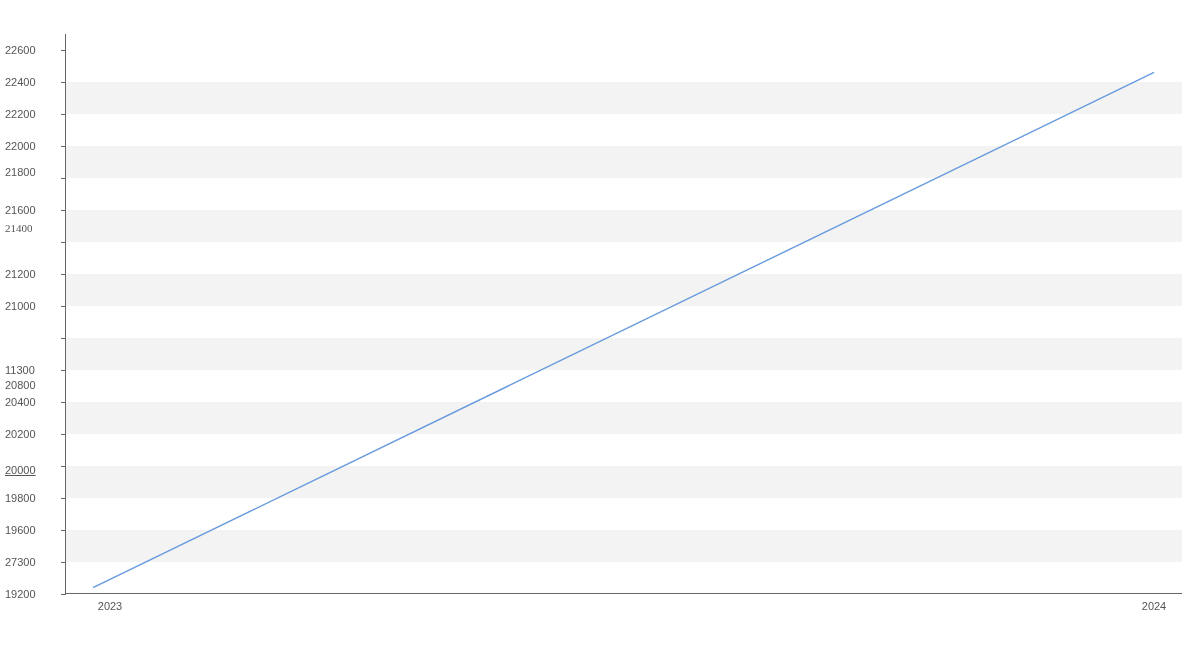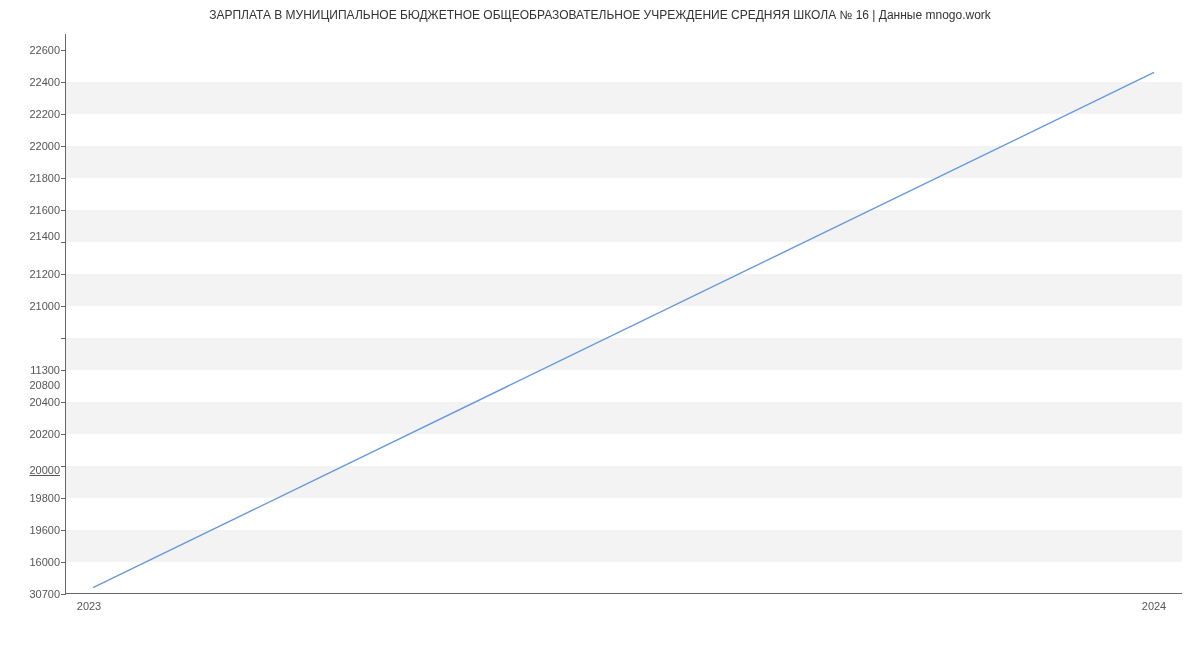--- a/index.html
+++ b/index.html
@@ -43,21 +43,21 @@
     .grid-band {
       position: absolute;
       left: 0;
       width: 100%;
       background: #f3f3f3;
     }
     .y-tick-label {
       position: absolute;
       right: 1140px;
       width: 55px;
-      text-align: right;
+      text-align: left;
       font-size: 11px;
       color: #555555;
       transform: translateY(-50%);
     }
     .x-tick-label {
       position: absolute;
       top: 600px;
       font-size: 11px;
       color: #555555;
       transform: translateX(-50%);
@@ -75,21 +75,20 @@
       left: -5px;
       width: 5px;
       height: 1px;
       background: #666666;
     }
   </style>
 </head>
 <body>
 
 <div class="chart-container">
-  <div class="chart-title">ЗАРПЛАТА В МУНИЦИПАЛЬНОЕ БЮДЖЕТНОЕ ОБЩЕОБРАЗОВАТЕЛЬНОЕ УЧРЕЖДЕНИЕ СРЕДНЯЯ ШКОЛА № 16 | Данные mnogo.work</div>
 
   <div class="plot-area">
 
   <div class="grid-band" style="top: 496px; height: 32px;"></div>
       <div class="grid-band" style="top: 432px; height: 32px;"></div>
       <div class="grid-band" style="top: 368px; height: 32px;"></div>
       <div class="grid-band" style="top: 304px; height: 32px;"></div>
       <div class="grid-band" style="top: 240px; height: 32px;"></div>
       <div class="grid-band" style="top: 176px; height: 32px;"></div>
       <div class="grid-band" style="top: 112px; height: 32px;"></div>
@@ -111,33 +110,33 @@
       <div class="y-tick-mark" style="top: 111.5px;"></div>
       <div class="y-tick-mark" style="top: 79.5px;"></div>
       <div class="y-tick-mark" style="top: 47.5px;"></div>
       <div class="y-tick-mark" style="top: 15.5px;"></div>
     </div>
 
   <svg class="data-line" viewBox="0 0 1117 560" preserveAspectRatio="none">
     <polyline id="series-line" fill="none" stroke-width="1.4" points="28,553.6 1089,38.39999999999998" stroke="#6699dd"></polyline>
   </svg>
 
-<div class="y-tick-label" style="top: 594px;">30700</div>
-    <div class="y-tick-label" style="top: 562px;">16000</div>
+<div class="y-tick-label" style="top: 594px;">19200</div>
+    <div class="y-tick-label" style="top: 562px;">27300</div>
     <div class="y-tick-label" style="top: 530px;">19600</div>
     <div class="y-tick-label" style="top: 498px;">19800</div>
     <div class="y-tick-label" style="top: 470px; text-decoration: underline;">20000</div>
     <div class="y-tick-label" style="top: 434px;">20200</div>
     <div class="y-tick-label" style="top: 402px;">20400</div>
     <div class="y-tick-label" style="top: 370px;">11300</div>
     <div class="y-tick-label" style="top: 338px; margin-top: 47px;">20800</div>
     <div class="y-tick-label" style="top: 306px;">21000</div>
     <div class="y-tick-label" style="top: 274px;">21200</div>
-    <div class="y-tick-label" style="top: 236px;">21400</div>
+    <div class="y-tick-label" style="top: 228px; font-family: Liberation Serif, serif;">21400</div>
     <div class="y-tick-label" style="top: 210px;">21600</div>
-    <div class="y-tick-label" style="top: 178px;">21800</div>
+    <div class="y-tick-label" style="top: 172px;">21800</div>
     <div class="y-tick-label" style="top: 146px;">22000</div>
     <div class="y-tick-label" style="top: 114px;">22200</div>
     <div class="y-tick-label" style="top: 82px;">22400</div>
     <div class="y-tick-label" style="top: 50px;">22600</div>
-    <div class="x-tick-label" style="left: 89px;">2023</div>
+    <div class="x-tick-label" style="left: 110px;">2023</div>
     <div class="x-tick-label" style="left: 1154px;">2024</div>
   </div>
 
 </body></html>

